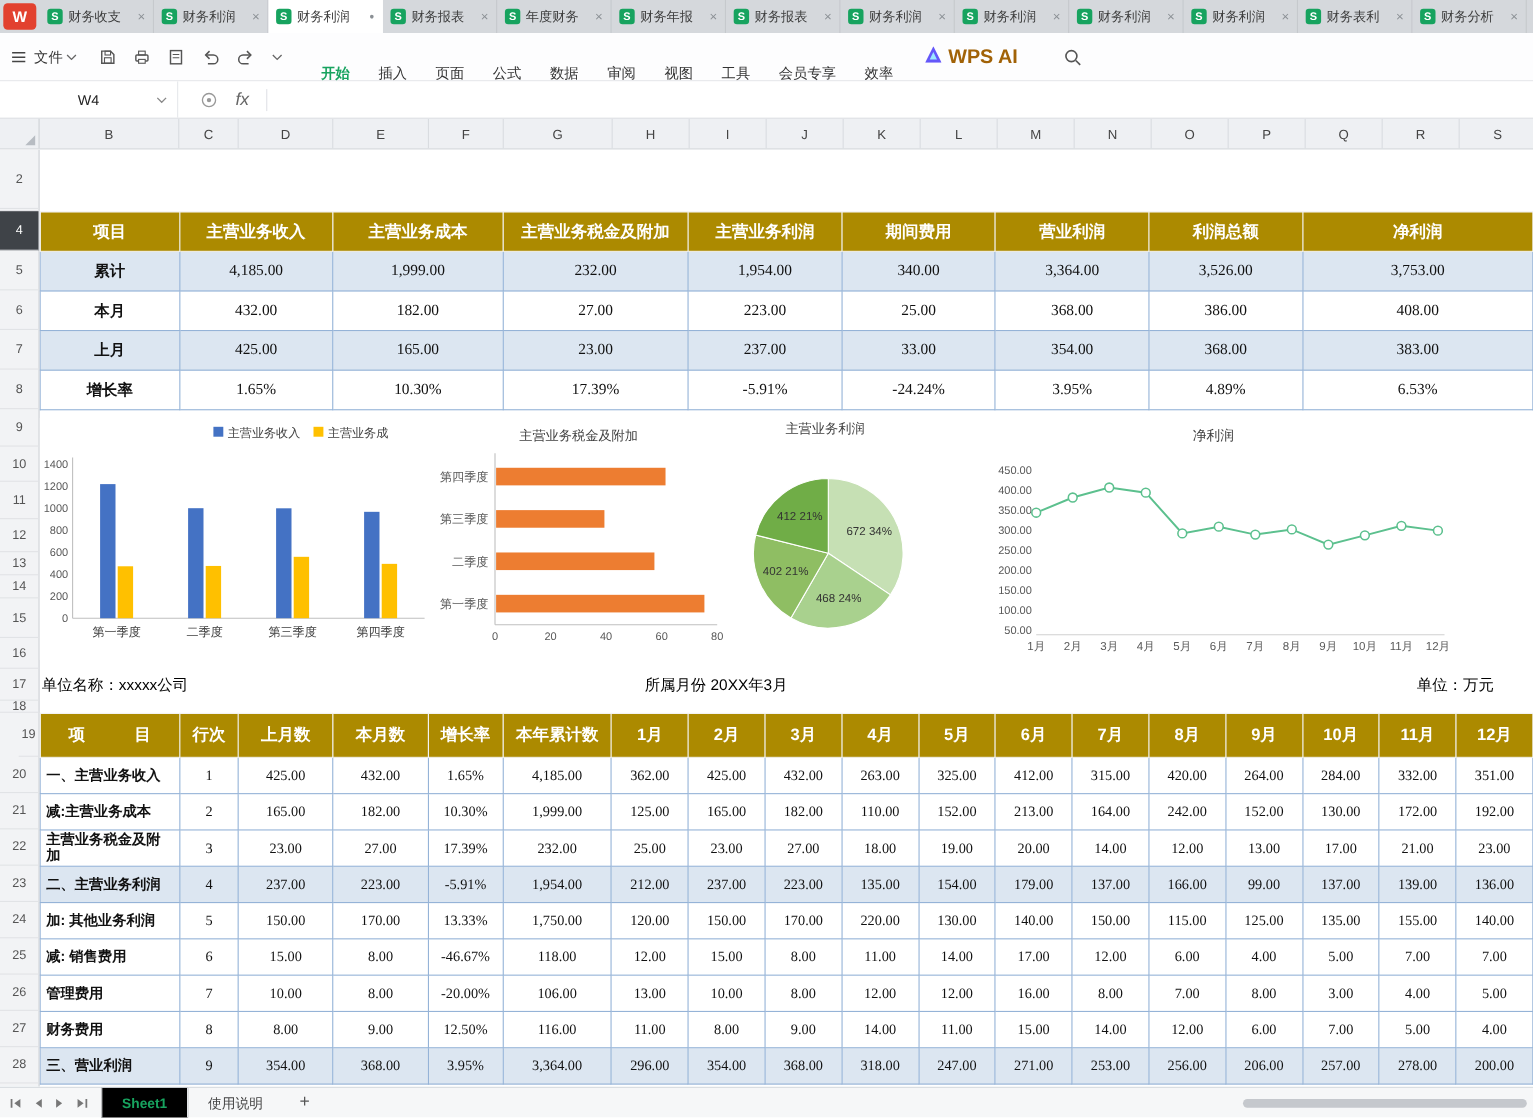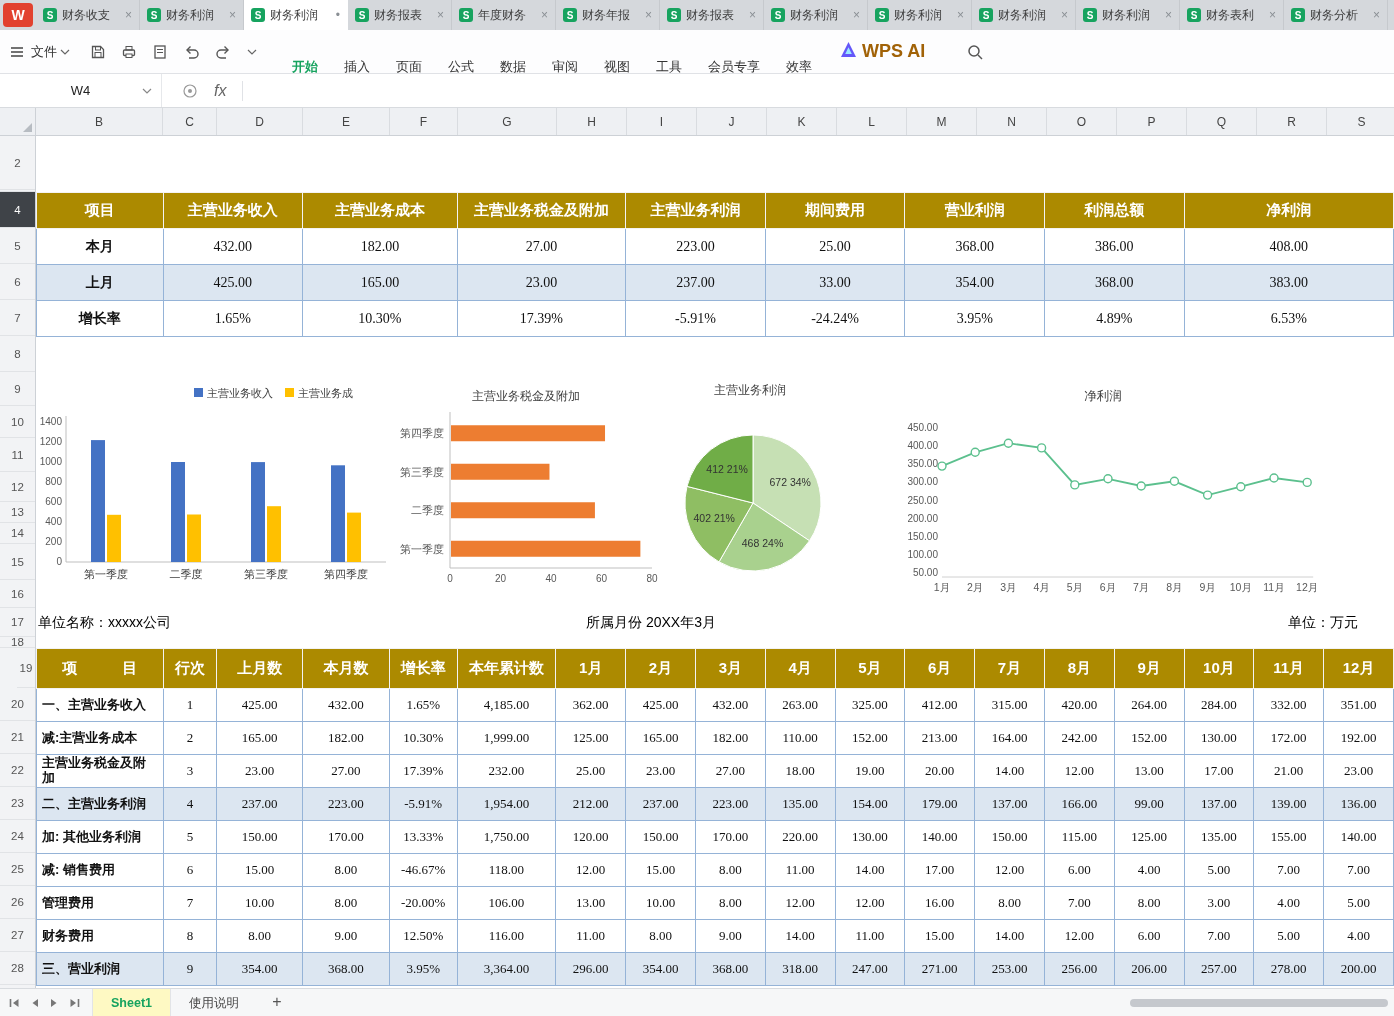--- a/index.html
+++ b/index.html
@@ -84,21 +84,21 @@
   #info-company{position:absolute;left:2px;top:472px;height:29px;line-height:29px;font-size:14px;color:#000;}
   #info-period{position:absolute;left:505px;top:472px;width:220px;height:29px;line-height:29px;text-align:center;font-size:14px;color:#000;}
   #info-unit{position:absolute;right:36px;top:472px;height:29px;line-height:29px;font-size:14px;color:#000;}
 
   
   #sheetbar{position:absolute;left:0;top:988px;width:100%;height:28px;background:#f6f7f8;border-top:1px solid #d8dbdf;display:flex;align-items:center;}
   .navicons{display:flex;gap:11px;margin:0 12px 0 9px;align-items:center;}
   .navicons>span{display:flex;}
   #sheet-tabs{display:flex;height:28px;}
   .sheettab{height:28px;line-height:28px;padding:0 18px;font-size:12.5px;color:#444;}
-  .sheettab.active{background:#fef9c3;color:var(--brand,#17a35f);font-weight:bold;border-left:1px solid #e2e4e7;border-right:1px solid #e2e4e7;}
+  .sheettab.active{background:#000000;color:var(--brand,#17a35f);font-weight:bold;border-left:1px solid #e2e4e7;border-right:1px solid #e2e4e7;}
   .addsheet{width:20px;height:20px;margin-left:10px;color:#555;font-size:16px;line-height:18px;text-align:center;border-radius:50%;}
   .hscroll{position:absolute;right:6px;top:10px;width:258px;height:8px;border-radius:4px;background:#c5c8cd;}
 </style>
 </head>
 <body>
 
 <div id="app">
 
   <div id="tabbar">
     <div id="wps-logo">W</div>
@@ -346,20 +346,31 @@
               <th>主营业务成本</th>
               <th>主营业务税金及附加</th>
               <th>主营业务利润</th>
               <th>期间费用</th>
               <th>营业利润</th>
               <th>利润总额</th>
               <th>净利润</th>
             </tr>
           </thead>
           <tbody>
+            <tr class="shaded">
+              <td class="rowlabel">累计</td>
+              <td class="num">4,185.00</td>
+              <td class="num">1,999.00</td>
+              <td class="num">232.00</td>
+              <td class="num">1,954.00</td>
+              <td class="num">340.00</td>
+              <td class="num">3,364.00</td>
+              <td class="num">3,526.00</td>
+              <td class="num">3,753.00</td>
+            </tr>
             <tr>
               <td class="rowlabel">本月</td>
               <td class="num">432.00</td>
               <td class="num">182.00</td>
               <td class="num">27.00</td>
               <td class="num">223.00</td>
               <td class="num">25.00</td>
               <td class="num">368.00</td>
               <td class="num">386.00</td>
               <td class="num">408.00</td>

